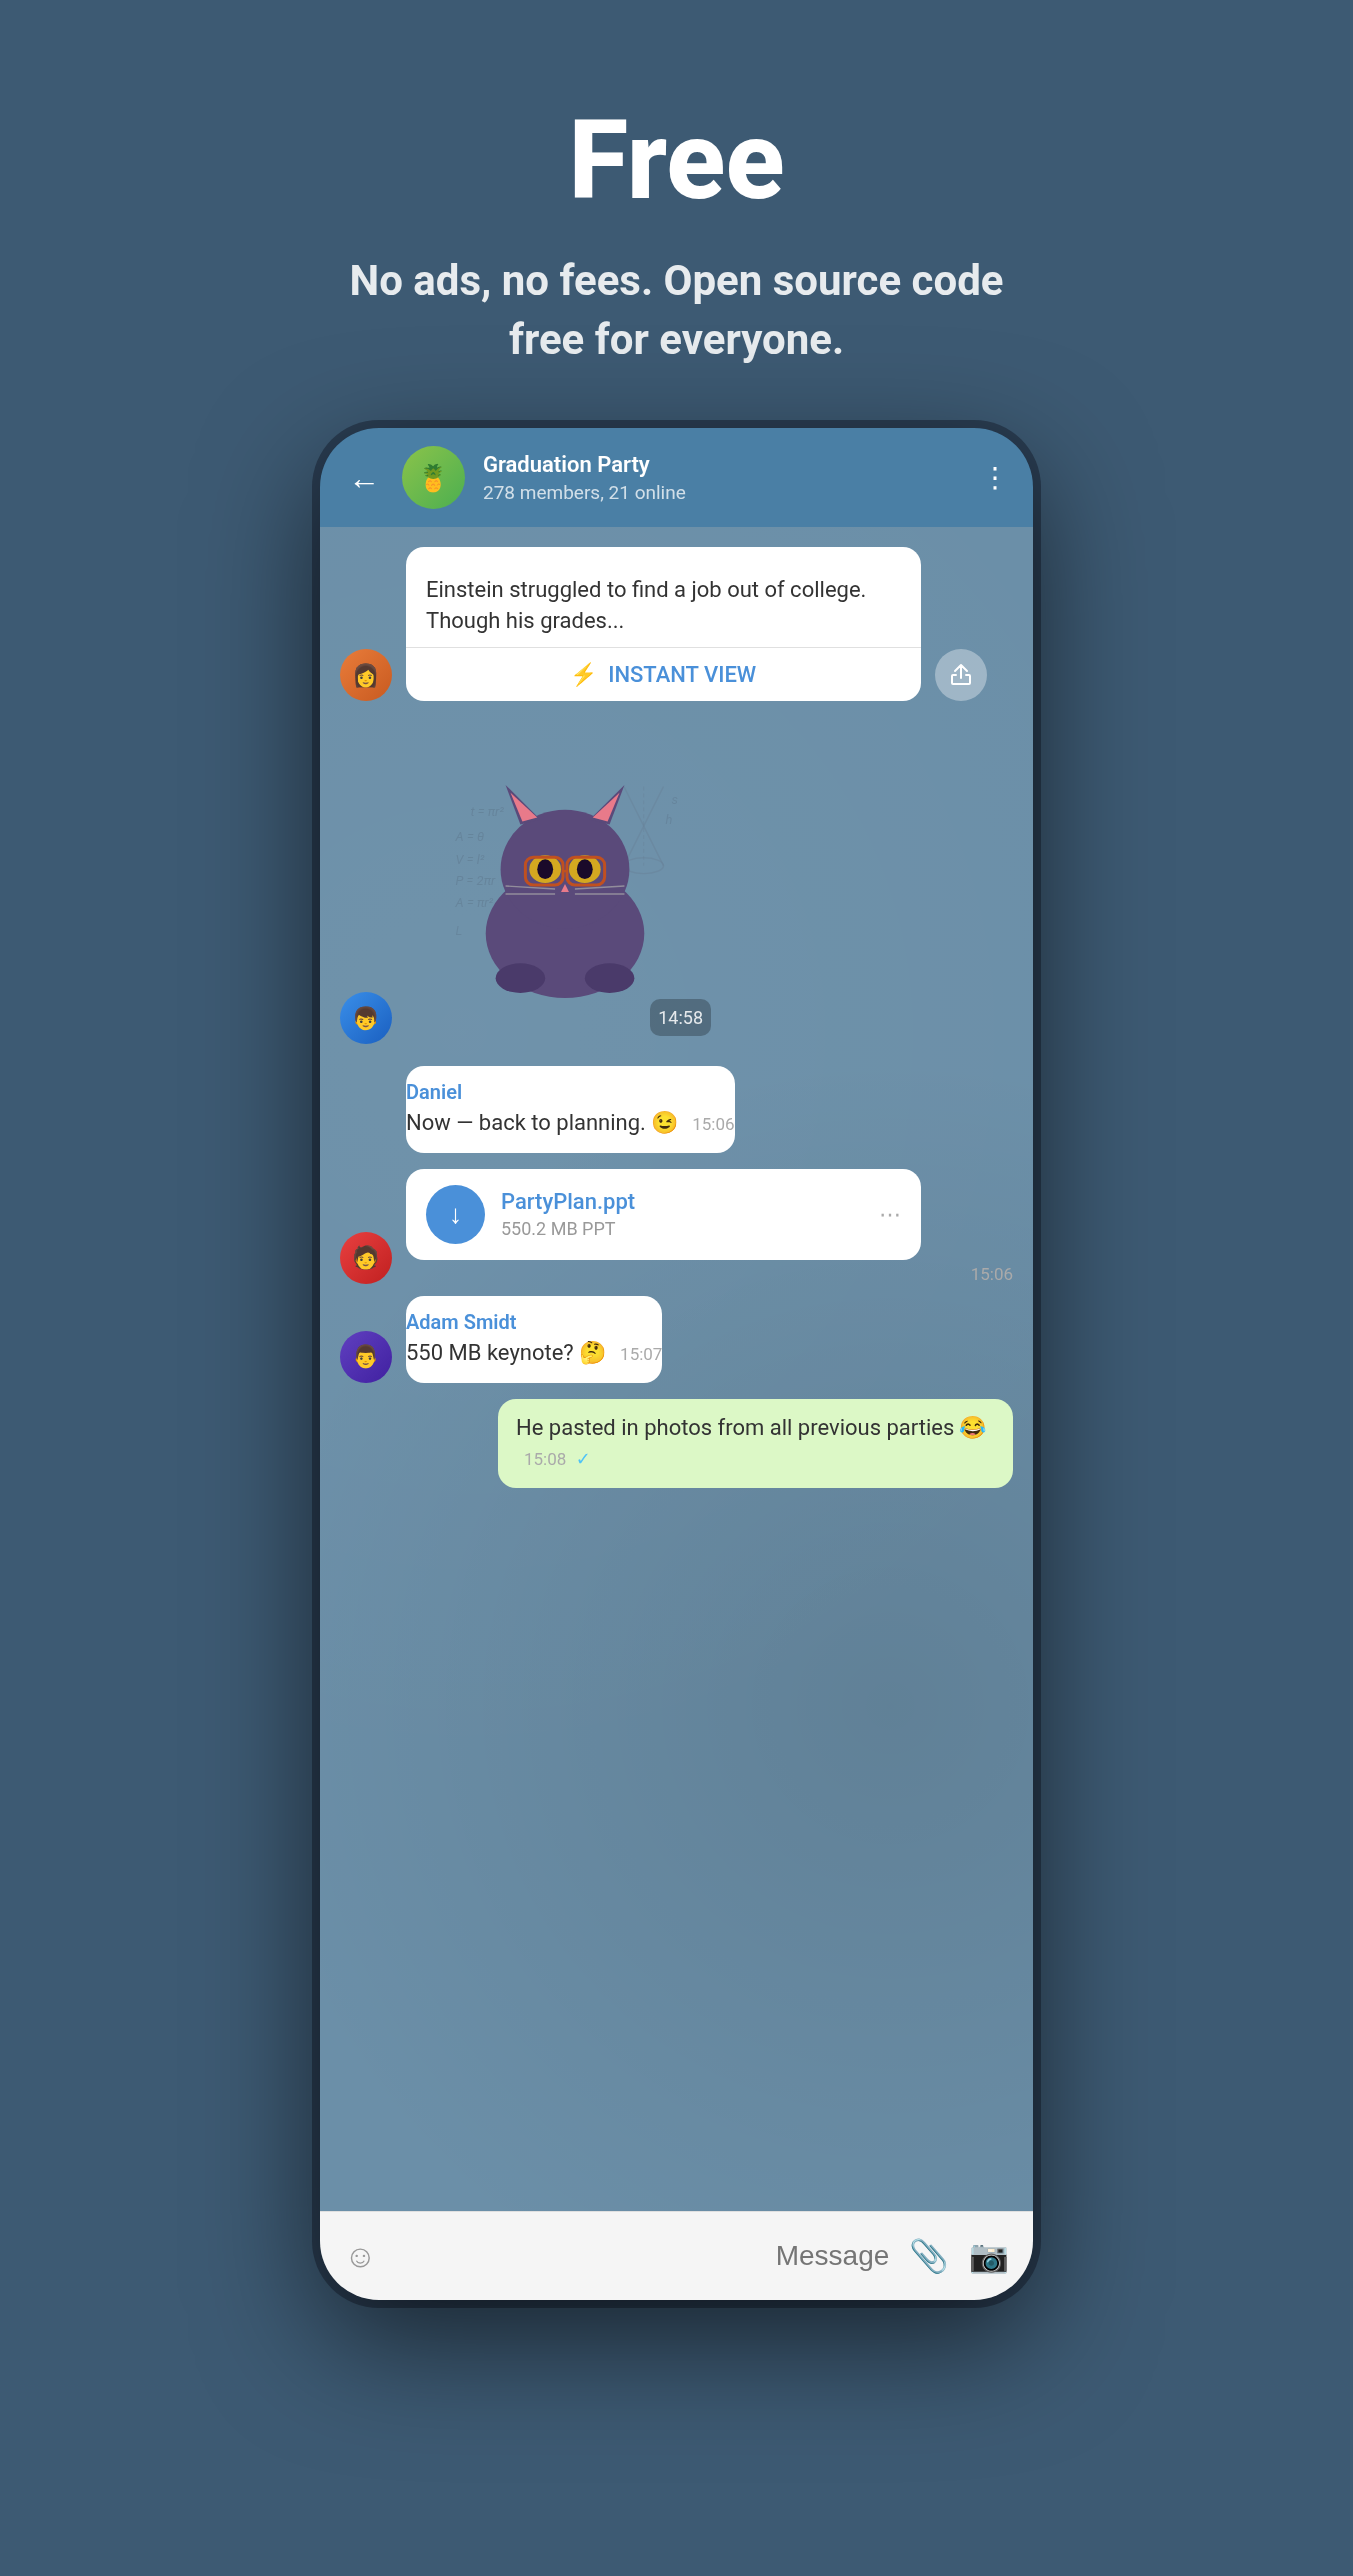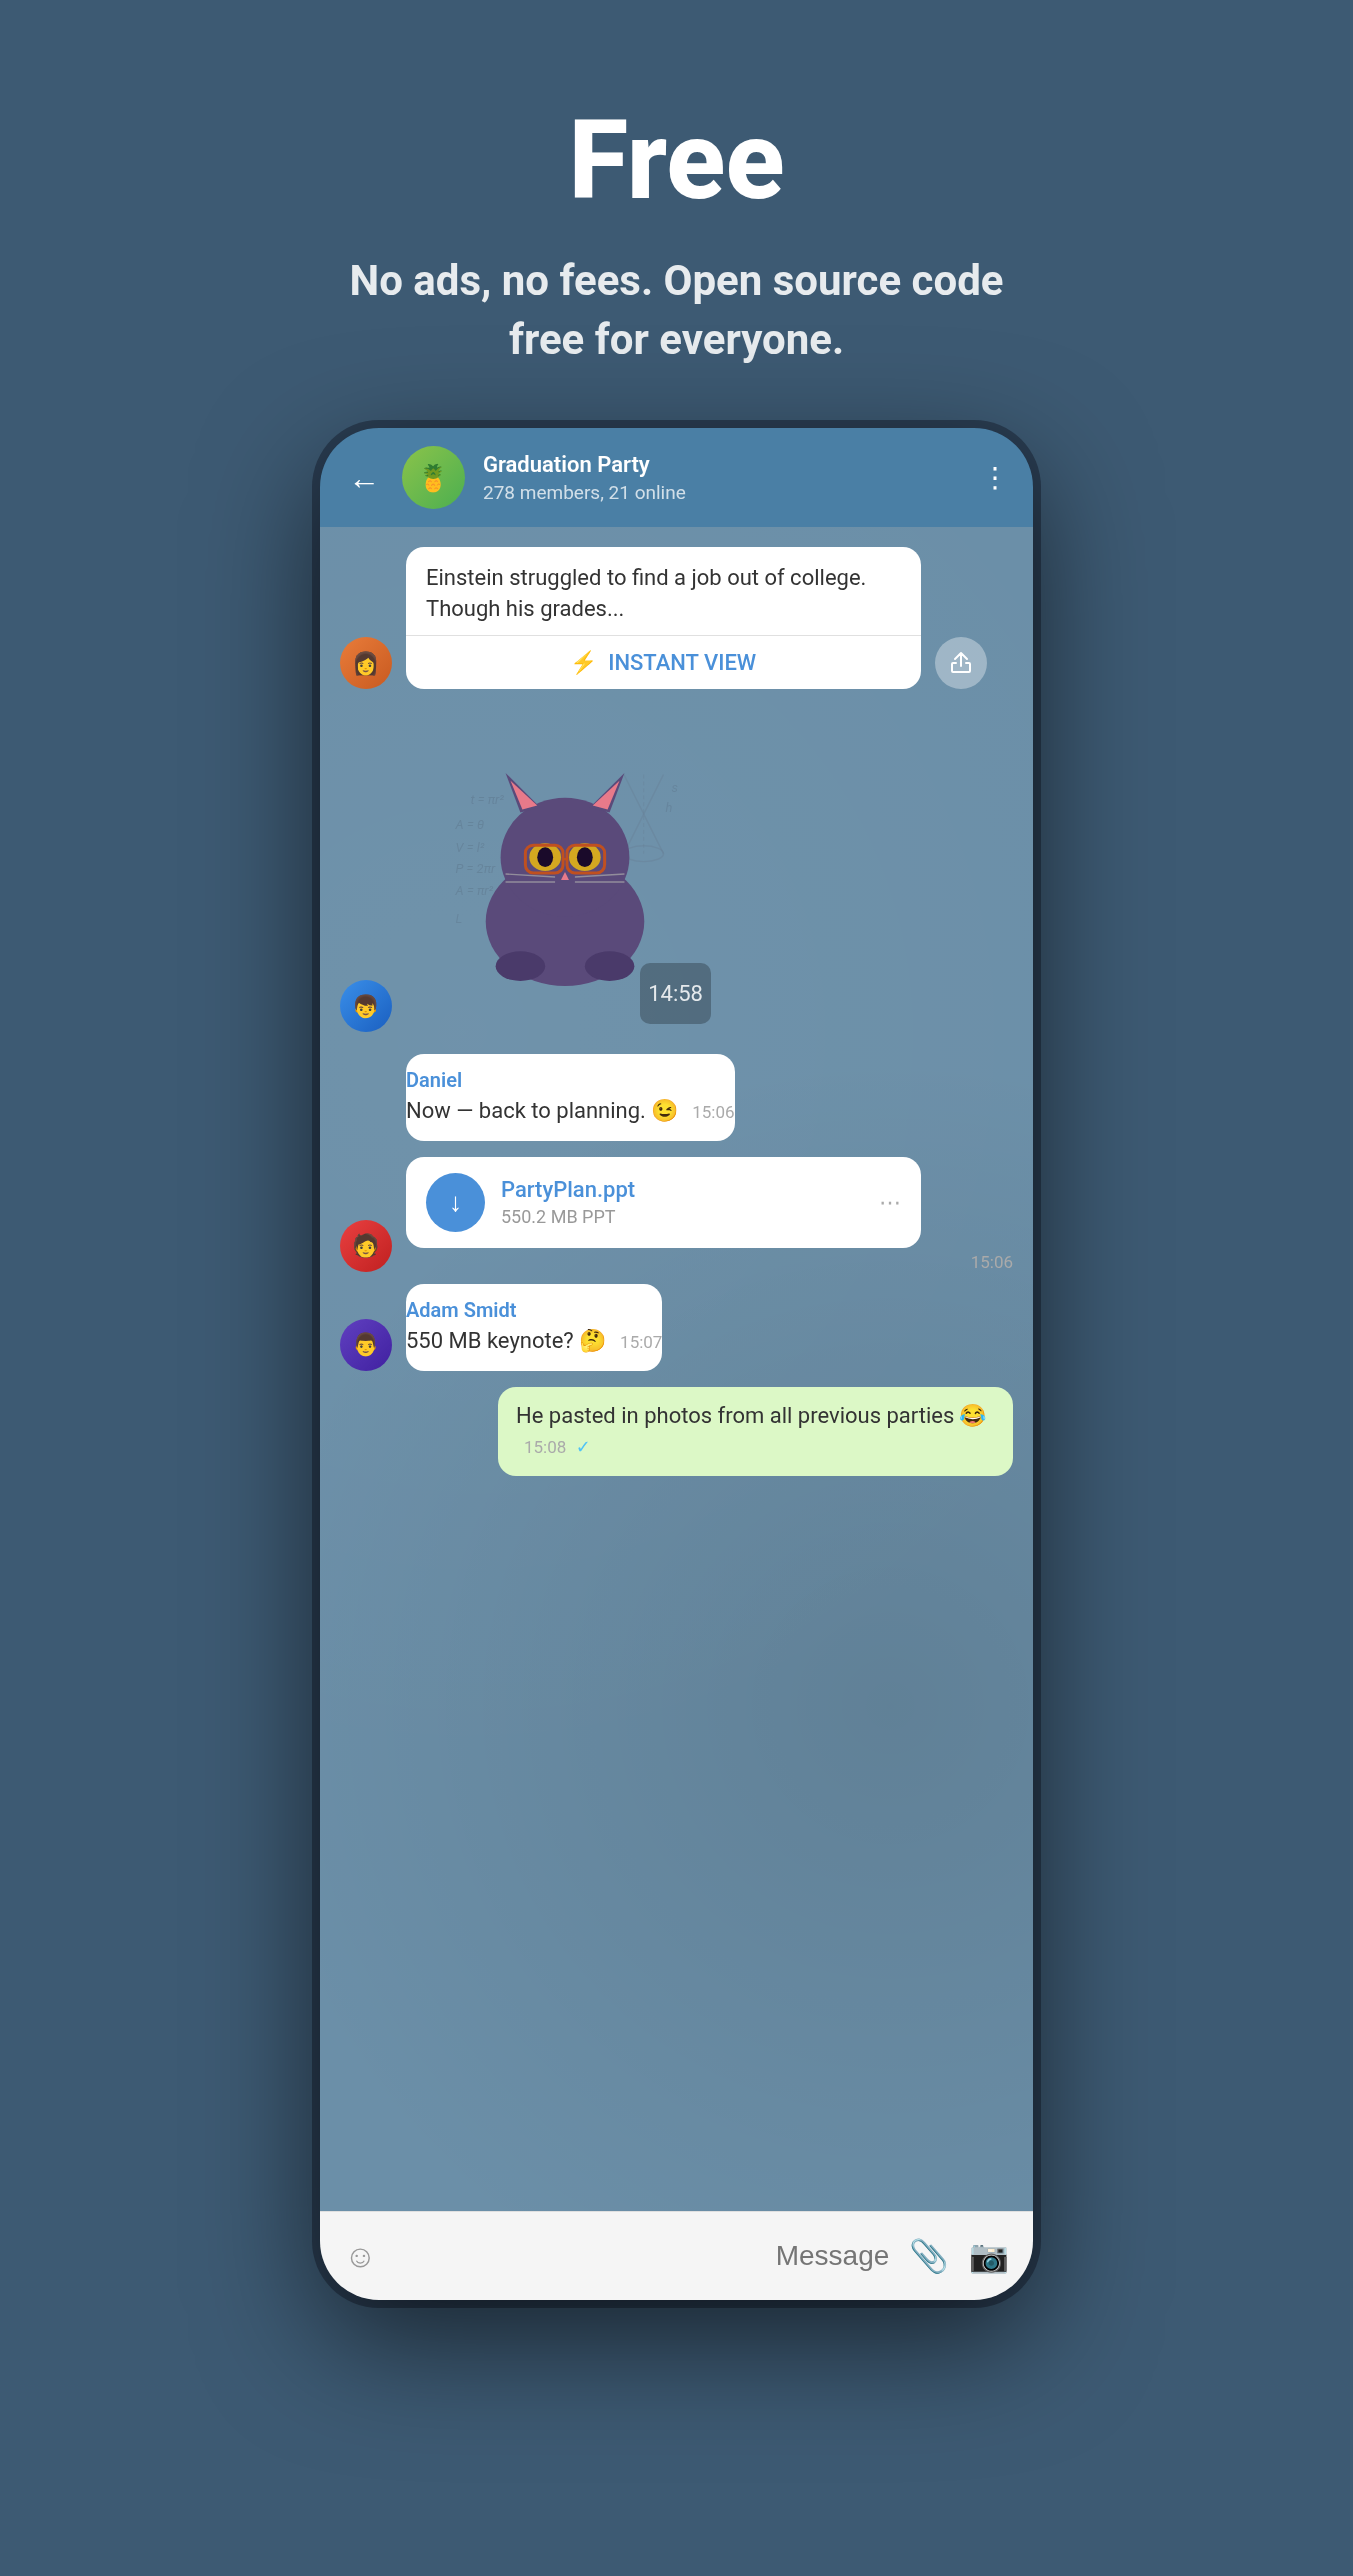--- a/index.html
+++ b/index.html
@@ -173,20 +173,21 @@
     .msg-bubble.article-bubble {
       padding: 0;
       overflow: hidden;
     }
 
     .article-text {
       padding: 16px 20px 10px;
       font-size: 22px;
       color: #333;
       line-height: 1.4;
+      margin-top: 12px;
     }
 
     .instant-view-btn {
       border-top: 1px solid #e0e0e0;
       padding: 14px 20px;
       display: flex;
       align-items: center;
       justify-content: center;
       gap: 10px;
       color: #4a90d9;
@@ -227,23 +228,23 @@
       display: flex;
       align-items: center;
       justify-content: center;
     }
 
     .sticker-time {
       position: absolute;
       bottom: 8px;
       right: 12px;
       color: rgba(255,255,255,0.85);
-      font-size: 22px;
+      font-size: 18px;
       background: rgba(0,0,0,0.25);
-      padding: 18px 8px;
+      padding: 8px 8px;
       border-radius: 10px;
     }
 
     
     .text-message {
       display: flex;
       align-items: flex-end;
       gap: 14px;
       margin-bottom: 4px;
     }

